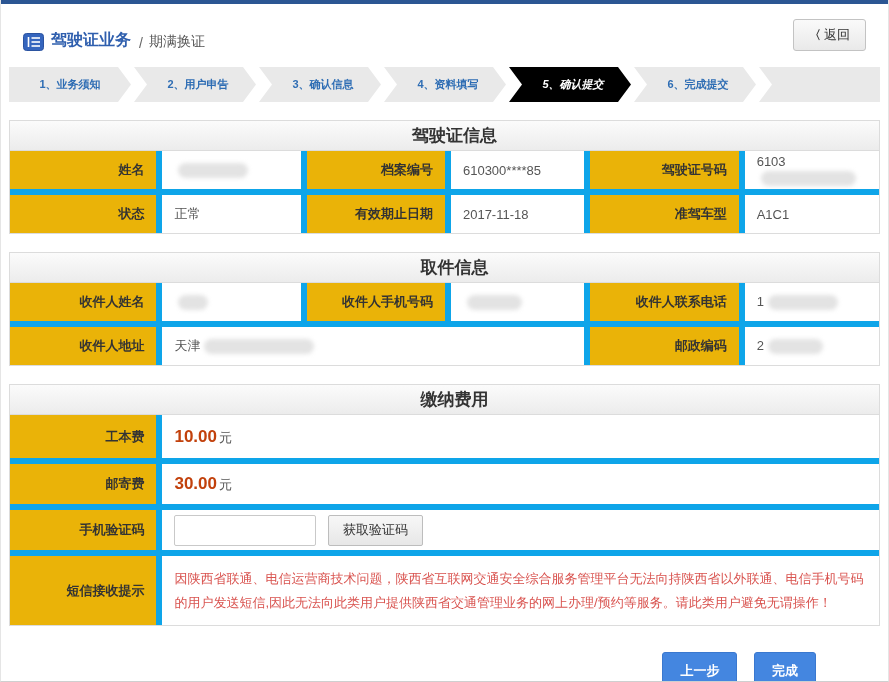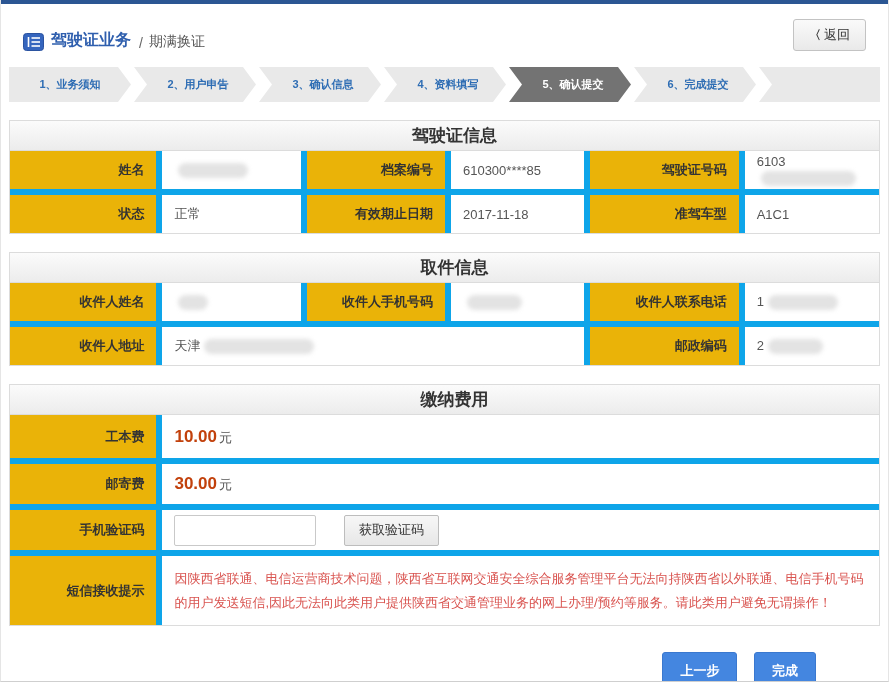--- a/index.html
+++ b/index.html
@@ -31,21 +31,21 @@
 
   
   .steps { display:flex; gap:3px; height:35px; margin:2px 0 18px 0; }
   .step {
     width:122px; flex:none; height:35px; line-height:35px; text-align:center;
     background:#e9e9e9; color:#2e6db4; font-weight:bold; font-size:11px;
     clip-path:polygon(0 0, calc(100% - 13px) 0, 100% 50%, calc(100% - 13px) 100%, 0 100%, 13px 50%);
     padding-left:6px;
   }
   .step.first { clip-path:polygon(0 0, calc(100% - 13px) 0, 100% 50%, calc(100% - 13px) 100%, 0 100%); padding-left:0; }
-  .step.active { background:#737373; color:#fff; }
+  .step.active { background:#000000; color:#fff;font-style:italic; }
   .step-filler {
     flex:1; height:35px; background:#e9e9e9;
     clip-path:polygon(0 0, 100% 0, 100% 100%, 0 100%, 13px 50%);
   }
 
   
   .section { border:1px solid #dcdcdc; margin-bottom:18px; }
   .section-hd {
     height:30px; line-height:29px; padding-left:20px;
     background:linear-gradient(#fbfbfb,#ececec);
@@ -69,21 +69,21 @@
 
   
   .fee-table td { height:46px; }
   .fee-num { color:#c2410c; font-weight:bold; font-size:17px; }
   .fee-unit { color:#555; font-size:13px; margin-left:2px; }
   .code-input {
     width:142px; height:31px; border:1px solid #c9c9c9; border-radius:2px;
     padding:0 8px; font-size:13px; font-family:inherit; vertical-align:middle;
   }
   .code-btn {
-    height:31px; margin-left:24px; padding:0 14px; vertical-align:middle;
+    height:31px; margin-left:8px; padding:0 14px; vertical-align:middle;
     background:linear-gradient(#f7f7f7,#e7e7e7); border:1px solid #bdbdbd; border-radius:2px;
     font-size:13px; color:#333; cursor:pointer; font-family:inherit;
   }
   td.notice-val { height:72px; padding:10px 14px 10px 12px; }
   .notice-text { color:#d9534f; font-size:13px; line-height:24px; }
 
   
   .footer { text-align:right; padding:8px 64px 0 0; }
   .btn-blue {
     background:#4486e0; color:#fff; border:1px solid #3a78cf; border-radius:3px;

